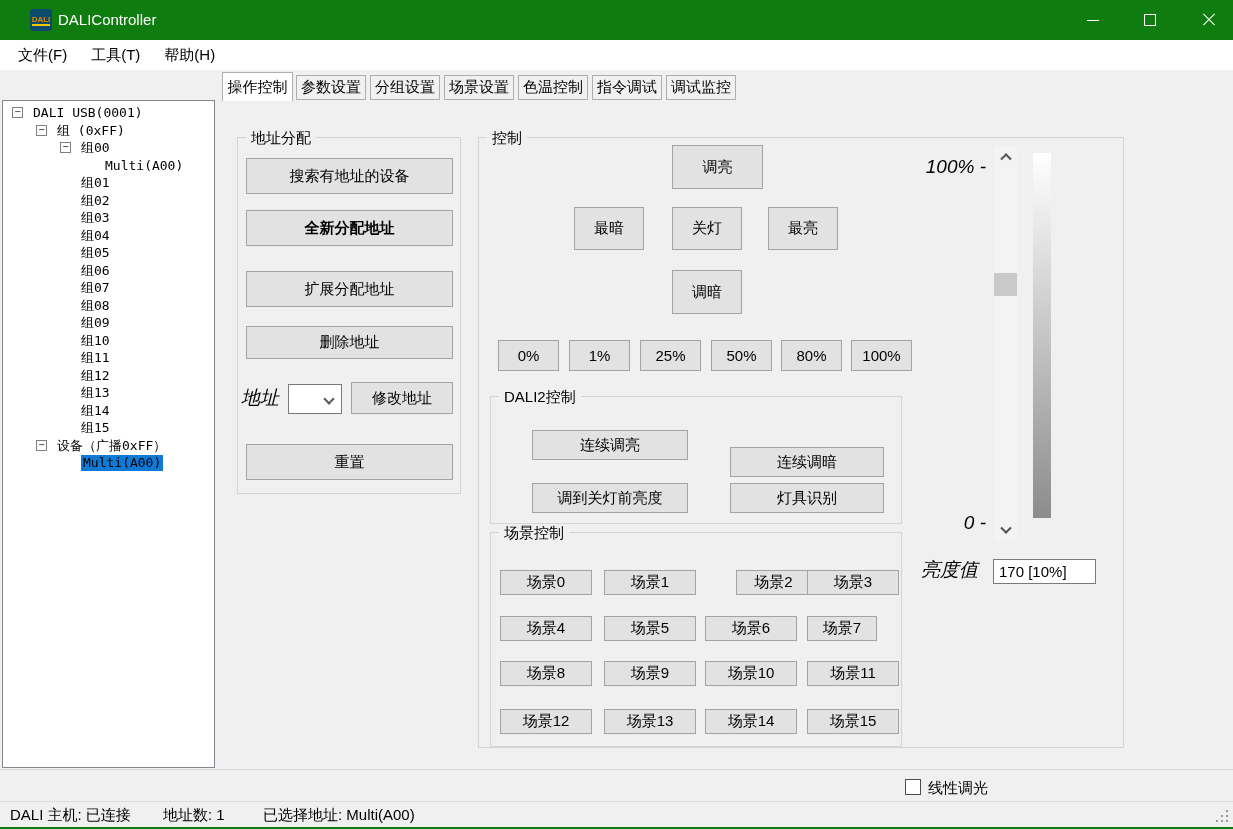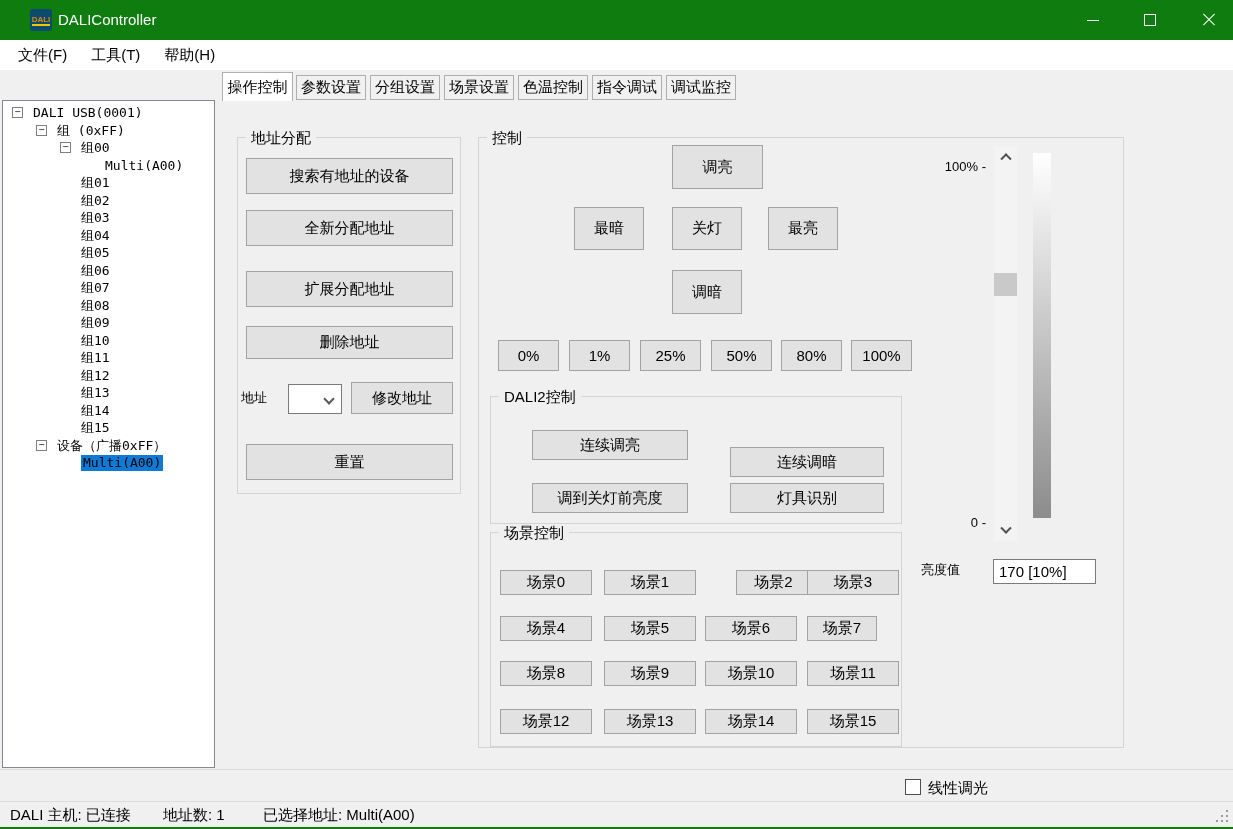--- a/index.html
+++ b/index.html
@@ -39,21 +39,21 @@
   .tab.active { top:0; height:29px; background:#fff; border-bottom:none; z-index:2; }
   
   .groupbox { position:absolute; border:1px solid #d4d4d4; }
   .groupbox > .legend { position:absolute; top:-9px; left:8px; background:#f0f0f0; padding:0 5px; font-size:15px; line-height:17px; }
   
   .btn { position:absolute; background:#e2e2e2; border:1px solid #a3a3a3; font-size:15px;
          display:flex; align-items:center; justify-content:center; cursor:default; }
   .combo { position:absolute; background:#fff; border:1px solid #7a7a7a; }
   .combo .chev { position:absolute; right:8px; top:10px; width:8px; height:8px; border-top:2px solid #5a5a5a;
                  border-right:2px solid #5a5a5a; transform:rotate(135deg); }
-  .label15 { position:absolute; font-size:13px; line-height:18px; white-space:nowrap; }
+  .label15 { position:absolute; font-size:19px; line-height:18px; white-space:nowrap;font-style:italic; }
   
   #vscroll { position:absolute; background:#f3f3f3; }
   .scrollarrow { position:absolute; left:0; width:100%; height:20px; display:flex; align-items:center; justify-content:center; }
   .chev-up { width:8px; height:8px; border-top:2px solid #505050; border-right:2px solid #505050; transform:rotate(-45deg) translate(-2px,2px); }
   .chev-dn { width:8px; height:8px; border-top:2px solid #505050; border-right:2px solid #505050; transform:rotate(135deg) translate(-2px,2px); }
   #vthumb { position:absolute; left:0; width:100%; height:23px; background:#c9c9c9; }
   #gradientbar { position:absolute; background:linear-gradient(#ffffff,#8c8c8c); }
   #brightbox { position:absolute; background:#fff; border:1px solid #7a7a7a; font-size:15px; line-height:23px; padding-left:5px; }
   
   #hsep { position:absolute; left:0; top:769px; width:1233px; height:1px; background:#dadada; }
@@ -165,21 +165,21 @@
       <div class="tab" style="left: 148px; width: 70px;">分组设置</div>
       <div class="tab" style="left: 222px; width: 70px;">场景设置</div>
       <div class="tab" style="left: 296px; width: 70px;">色温控制</div>
       <div class="tab" style="left: 370px; width: 70px;">指令调试</div>
       <div class="tab" style="left: 444px; width: 70px;">调试监控</div>
     </div>
 
   <div class="groupbox" id="addr-group" style="left:237px; top:137px; width:224px; height:357px;">
     <span class="legend">地址分配</span>
     <div class="btn" style="left:8px; top:20px; width:207px; height:36px;">搜索有地址的设备</div>
-    <div class="btn" style="left:8px; top:72px; width:207px; height:36px;">全新分配地址</div>
+    <div class="btn" style="left:8px; top:72px; width:207px; height:36px;font-weight:bold;">全新分配地址</div>
     <div class="btn" style="left:8px; top:133px; width:207px; height:36px;">扩展分配地址</div>
     <div class="btn" style="left:8px; top:188px; width:207px; height:33px;">删除地址</div>
     <span class="label15" style="left:3px; top:251px;">地址</span>
     <div class="combo" style="left:50px; top:246px; width:54px; height:30px;">
       <span class="label15" style="left:4px; top:5px;"></span>
       <span class="chev"></span>
     </div>
     <div class="btn" style="left:113px; top:244px; width:102px; height:32px;">修改地址</div>
     <div class="btn" style="left:8px; top:306px; width:207px; height:36px;">重置</div>
   </div>

